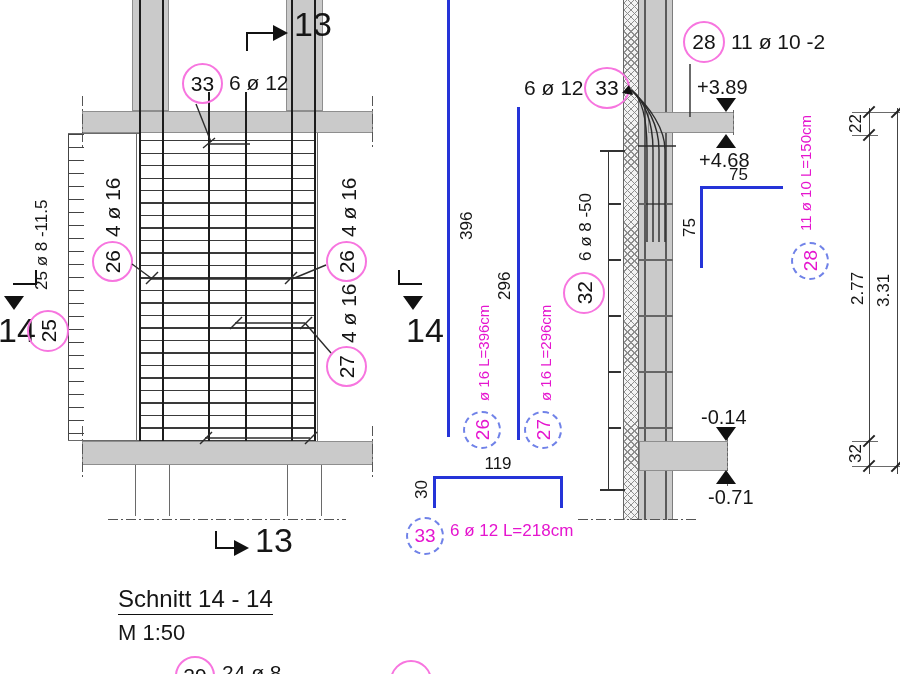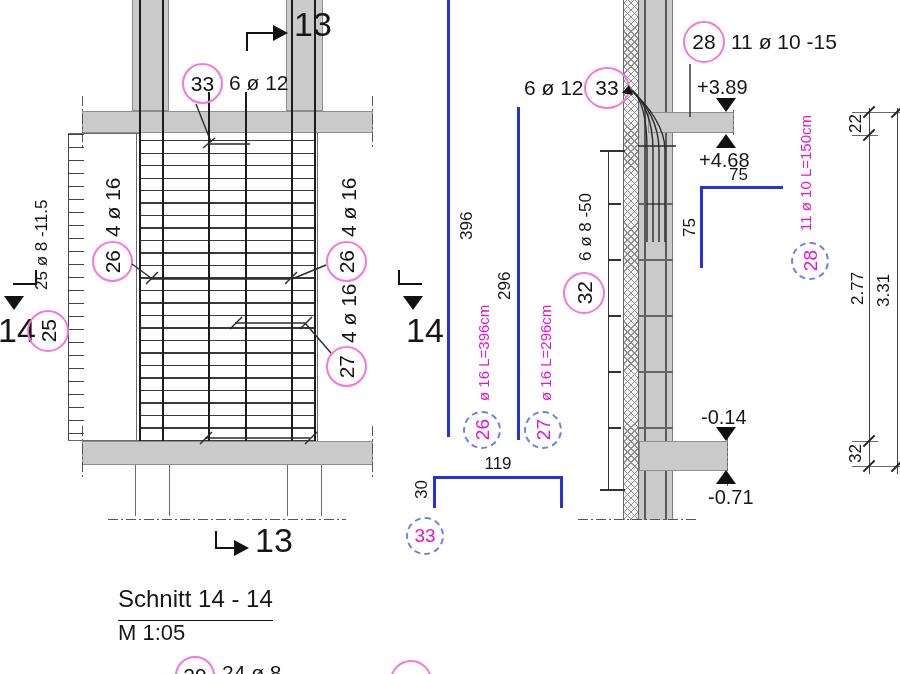--- a/index.html
+++ b/index.html
@@ -29,21 +29,21 @@
   .tri-up{width:0;height:0;border-left:10px solid transparent;border-right:10px solid transparent;border-bottom:14px solid #111;}
   .tri-right{width:0;height:0;border-top:8px solid transparent;border-bottom:8px solid transparent;border-left:15px solid #111;}
   .tick45{width:16px;height:2px;background:#222;transform:rotate(-45deg);}
   .insul{background-color:#f4f4f4;
          background-image:repeating-linear-gradient(45deg,#8f8f8f 0 1px,transparent 1px 5px),
                           repeating-linear-gradient(-45deg,#8f8f8f 0 1px,transparent 1px 5px);
          border-left:1px solid #666;border-right:1px solid #666;box-sizing:border-box;}
   .gridlines{background-image:repeating-linear-gradient(to bottom,#3a3a3a 0 1px,transparent 1px 12.5px);}
   .ladder{border-left:1px solid #444;
           background-image:repeating-linear-gradient(to bottom,#444 0 1px,transparent 1px 13px);}
-  .title-underline{border-bottom:1.5px solid #111;padding-bottom:8px;}
+  .title-underline{border-bottom:1.5px solid #111;padding-bottom:2px;}
 </style>
 </head>
 <body>
 
 <div id="canvas">
 
   <div class="abs gray" style="left:132px;top:0;width:37px;height:111px;border-top:none;"></div>
   <div class="abs gray" style="left:286px;top:0;width:37px;height:111px;border-top:none;"></div>
 
   <div class="abs gray" style="left:82px;top:111px;width:291px;height:22px;"></div>
@@ -143,20 +143,21 @@
   </div>
 
   <div class="abs blue" style="left:433px;top:476px;width:130px;height:2.5px;"></div>
   <div class="abs blue" style="left:433px;top:476px;width:2.5px;height:32px;"></div>
   <div class="abs blue" style="left:560px;top:476px;width:2.5px;height:32px;"></div>
   <div class="abs t17" style="left:468px;top:454px;width:60px;text-align:center;">119</div>
   <div class="abs vtext t17" style="left:412px;top:476px;width:18px;height:28px;">30</div>
   <div class="abs dcircle" style="left:406px;top:517px;width:38px;height:38px;">
     <span class="mag">33</span>
   </div>
+  <div class="abs t17 mag" style="left:450px;top:521px;">6 ø 12 L=218cm</div>
 
   <div class="abs insul" style="left:623px;top:0;width:16px;height:520px;"></div>
   <div class="abs" style="left:639px;top:0;width:34px;height:520px;background:#cacaca;border-right:1px solid #7d7d7d;box-sizing:border-box;"></div>
   <div class="abs" style="left:644px;top:0;width:1.5px;height:520px;background:#5a5a5a;"></div>
   <div class="abs" style="left:665px;top:0;width:1.5px;height:520px;background:#5a5a5a;"></div>
 
   <div class="abs" style="left:639px;top:203px;width:34px;height:1.5px;background:#666;"></div>
   <div class="abs" style="left:639px;top:259px;width:34px;height:1.5px;background:#666;"></div>
   <div class="abs" style="left:639px;top:315px;width:34px;height:1.5px;background:#666;"></div>
   <div class="abs" style="left:639px;top:371px;width:34px;height:1.5px;background:#666;"></div>
@@ -184,21 +185,21 @@
   </div>
 
   <div class="abs t21" style="left:524px;top:76px;">6 ø 12</div>
   <div class="abs circle" style="left:584px;top:67px;width:46px;height:42px;">
     <span>33</span>
   </div>
 
   <div class="abs circle" style="left:683px;top:21px;width:42px;height:42px;">
     <span>28</span>
   </div>
-  <div class="abs t21" style="left:731px;top:30px;">11 ø 10 -15</div>
+  <div class="abs t21" style="left:731px;top:30px;">11 ø 10 -2</div>
 
   <div class="abs t20" style="left:697px;top:76px;">+3.89</div>
   <div class="abs tri-down" style="left:716px;top:98px;"></div>
   <div class="abs tri-up" style="left:716px;top:134px;"></div>
   <div class="abs t20" style="left:699px;top:149px;">+4.68</div>
   <div class="abs t17" style="left:729px;top:165px;">75</div>
 
   <div class="abs blue" style="left:700px;top:186px;width:83px;height:2.5px;"></div>
   <div class="abs blue" style="left:700px;top:186px;width:2.5px;height:82px;"></div>
   <div class="abs vtext t17" style="left:679px;top:212px;width:20px;height:32px;">75</div>
@@ -226,21 +227,21 @@
   <div class="abs tick45" style="left:889px;top:111px;"></div>
   <div class="abs tick45" style="left:889px;top:465px;"></div>
   <div class="abs vtext t17" style="left:845px;top:111px;width:20px;height:26px;">22</div>
   <div class="abs vtext t17" style="left:847px;top:262px;width:20px;height:52px;">2.77</div>
   <div class="abs vtext t17" style="left:845px;top:440px;width:20px;height:28px;">32</div>
   <div class="abs vtext t17" style="left:873px;top:264px;width:20px;height:52px;">3.31</div>
 
   <div class="abs" style="left:118px;top:585px;font-size:24px;">
     <span class="title-underline">Schnitt 14 - 14</span>
   </div>
-  <div class="abs" style="left:118px;top:620px;font-size:22px;">M 1:05</div>
+  <div class="abs" style="left:118px;top:620px;font-size:22px;">M 1:50</div>
 
   <div class="abs circle" style="left:175px;top:656px;width:40px;height:40px;">
     <span>29</span>
   </div>
   <div class="abs t21" style="left:222px;top:661px;">24 ø 8</div>
   <div class="abs circle" style="left:390px;top:660px;width:42px;height:42px;"></div>
 
   <svg width="900" height="674" style="position:absolute;left:0;top:0;pointer-events:none;" xmlns="http://www.w3.org/2000/svg">
     <g stroke="#2b2b2b" stroke-width="1.4" fill="none">
 

